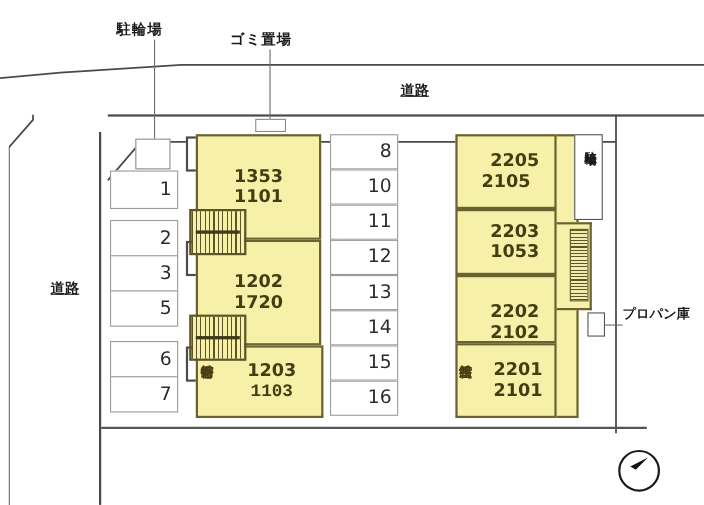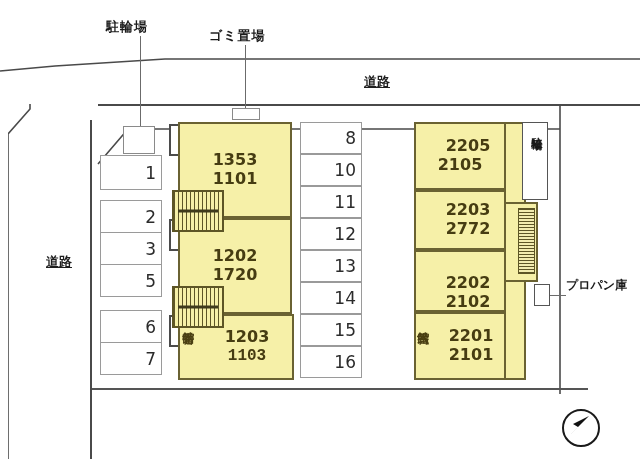--- a/index.html
+++ b/index.html
@@ -193,21 +193,21 @@
 
   <div class="bldg" style="left:502px;top:122px;width:24px;height:258px;"></div>
   <div class="bldg" style="left:502px;top:202px;width:36px;height:80px;border-left:none;"></div>
 
   <div class="unit" style="left:414px;top:122px;width:92px;height:68px;">
     <b style="margin-left:16px;">2205</b>
     <b style="margin-left:0;">2105</b>
   </div>
   <div class="unit" style="left:414px;top:190px;width:92px;height:60px;">
     <b style="margin-left:16px;">2203</b>
-    <b style="margin-left:16px;">2772</b>
+    <b style="margin-left:16px;">1053</b>
   </div>
   <div class="unit" style="left:414px;top:250px;width:92px;height:62px;">
     <b style="margin-left:16px;margin-top:24px;">2202</b>
     <b style="margin-left:16px;">2102</b>
   </div>
   <div class="unit" style="left:414px;top:312px;width:92px;height:68px;">
     <b style="margin-left:22px;text-align:center;">2201</b>
     <b style="margin-left:22px;">2101</b>
   </div>
 

